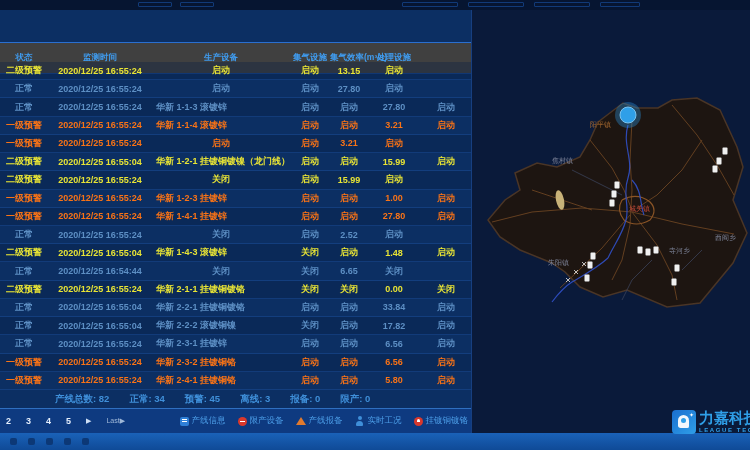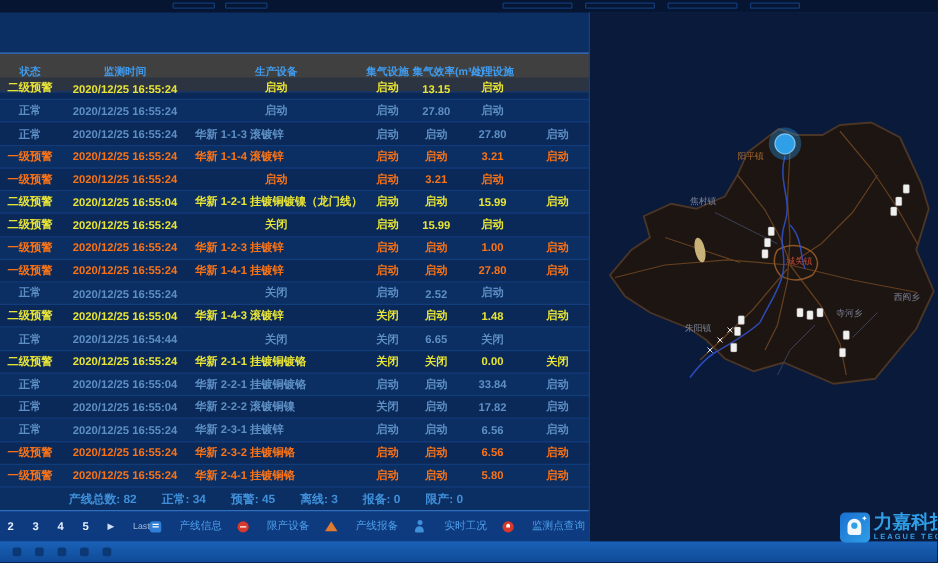--- a/index.html
+++ b/index.html
@@ -59,21 +59,21 @@
     font-size:9.5px; font-weight:bold; color:#3f8fd9; white-space:nowrap; }
 
   
   .bottombar { position:absolute; top:408px; left:0; width:472px; height:25px;
     background:#0e3a80; border-top:1px solid #2f6fc0; }
   .pager { position:absolute; left:6px; top:0; height:100%; display:flex; align-items:center; gap:15px; }
   .pager .pg { font-size:9px; font-weight:bold; color:#e4eefc; cursor:pointer; }
   .pager .nx { font-size:7px; color:#cfe0f5; cursor:pointer; }
   .pager .lt { font-size:7px; color:#9fb8d8; cursor:pointer; }
   .legend { position:absolute; right:4px; top:0; height:100%; display:flex; align-items:center; gap:12px; }
-  .leg { display:flex; align-items:center; gap:15px; font-size:8.5px; color:#4d9fe8; cursor:pointer; white-space:nowrap; }
+  .leg { display:flex; align-items:center; gap:3px; font-size:8.5px; color:#4d9fe8; cursor:pointer; white-space:nowrap; }
   .ic { display:inline-block; position:relative; }
   .ic-list { width:9px; height:9px; border-radius:2px; background:#2f7fd6; }
   .ic-list::after { content:""; position:absolute; left:2px; top:2.5px; width:5px; height:1px;
     background:#fff; box-shadow:0 2px 0 #fff; }
   .ic-ban { width:9px; height:9px; border-radius:50%; background:#d9382c; }
   .ic-ban::after { content:""; position:absolute; left:2px; top:4px; width:5px; height:1.5px; background:#fff; }
   .ic-tri { width:0; height:0; border-left:5px solid transparent; border-right:5px solid transparent;
     border-bottom:8px solid #e07a2e; }
   .ic-person { width:10px; height:10px; }
   .ic-person::before { content:""; position:absolute; left:3px; top:0; width:4px; height:4px;
@@ -320,21 +320,21 @@
         <div class="leg">
           <span class="ic ic-tri"></span>
           <span>产线报备</span>
         </div>
         <div class="leg">
           <span class="ic ic-person"></span>
           <span>实时工况</span>
         </div>
         <div class="leg">
           <span class="ic ic-bell"></span>
-          <span>监测点查询</span>
+          <span>挂镀铜镀铬</span>
         </div>
       </div>
   </div>
 
   <div class="footer">
     <div class="fchip" style="left:10px;"></div>
     <div class="fchip" style="left:28px;"></div>
     <div class="fchip" style="left:46px;"></div>
     <div class="fchip" style="left:64px;"></div>
     <div class="fchip" style="left:82px;"></div>

